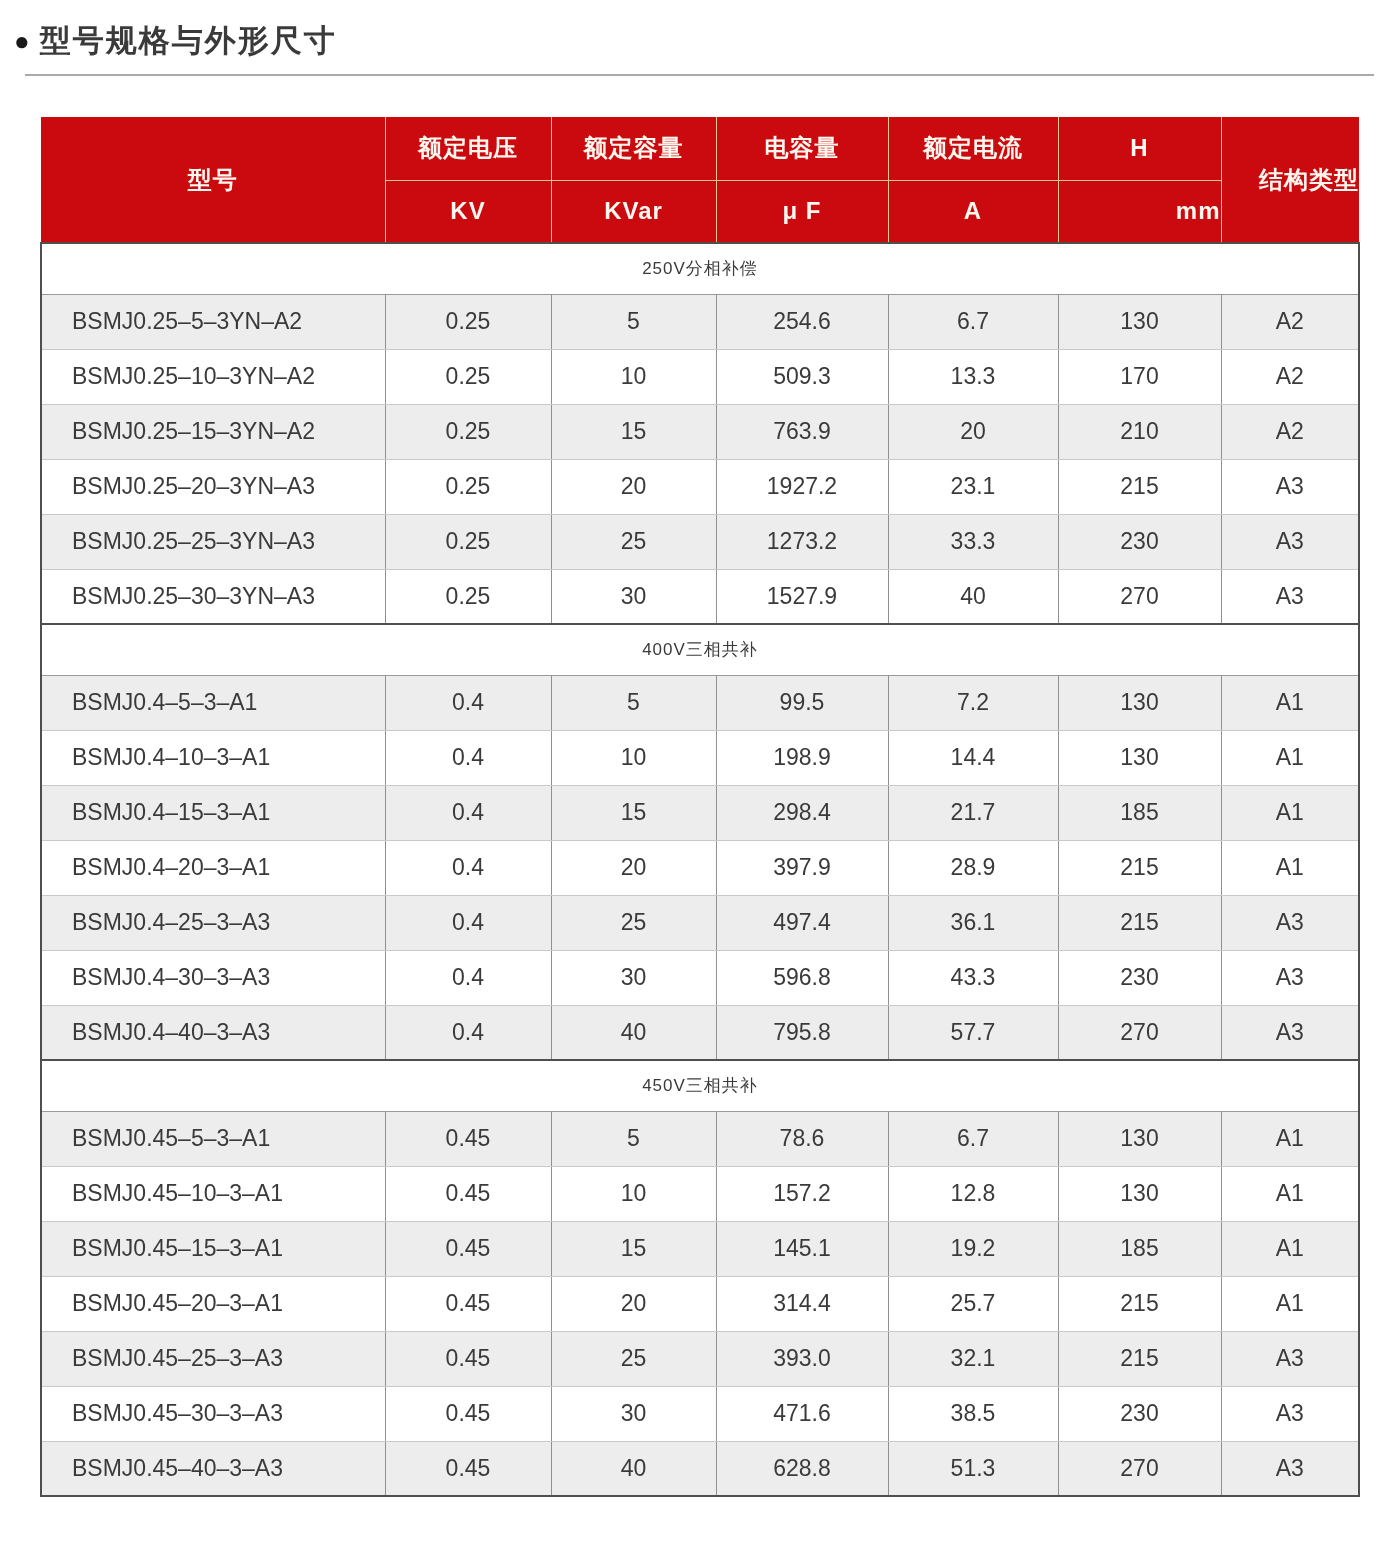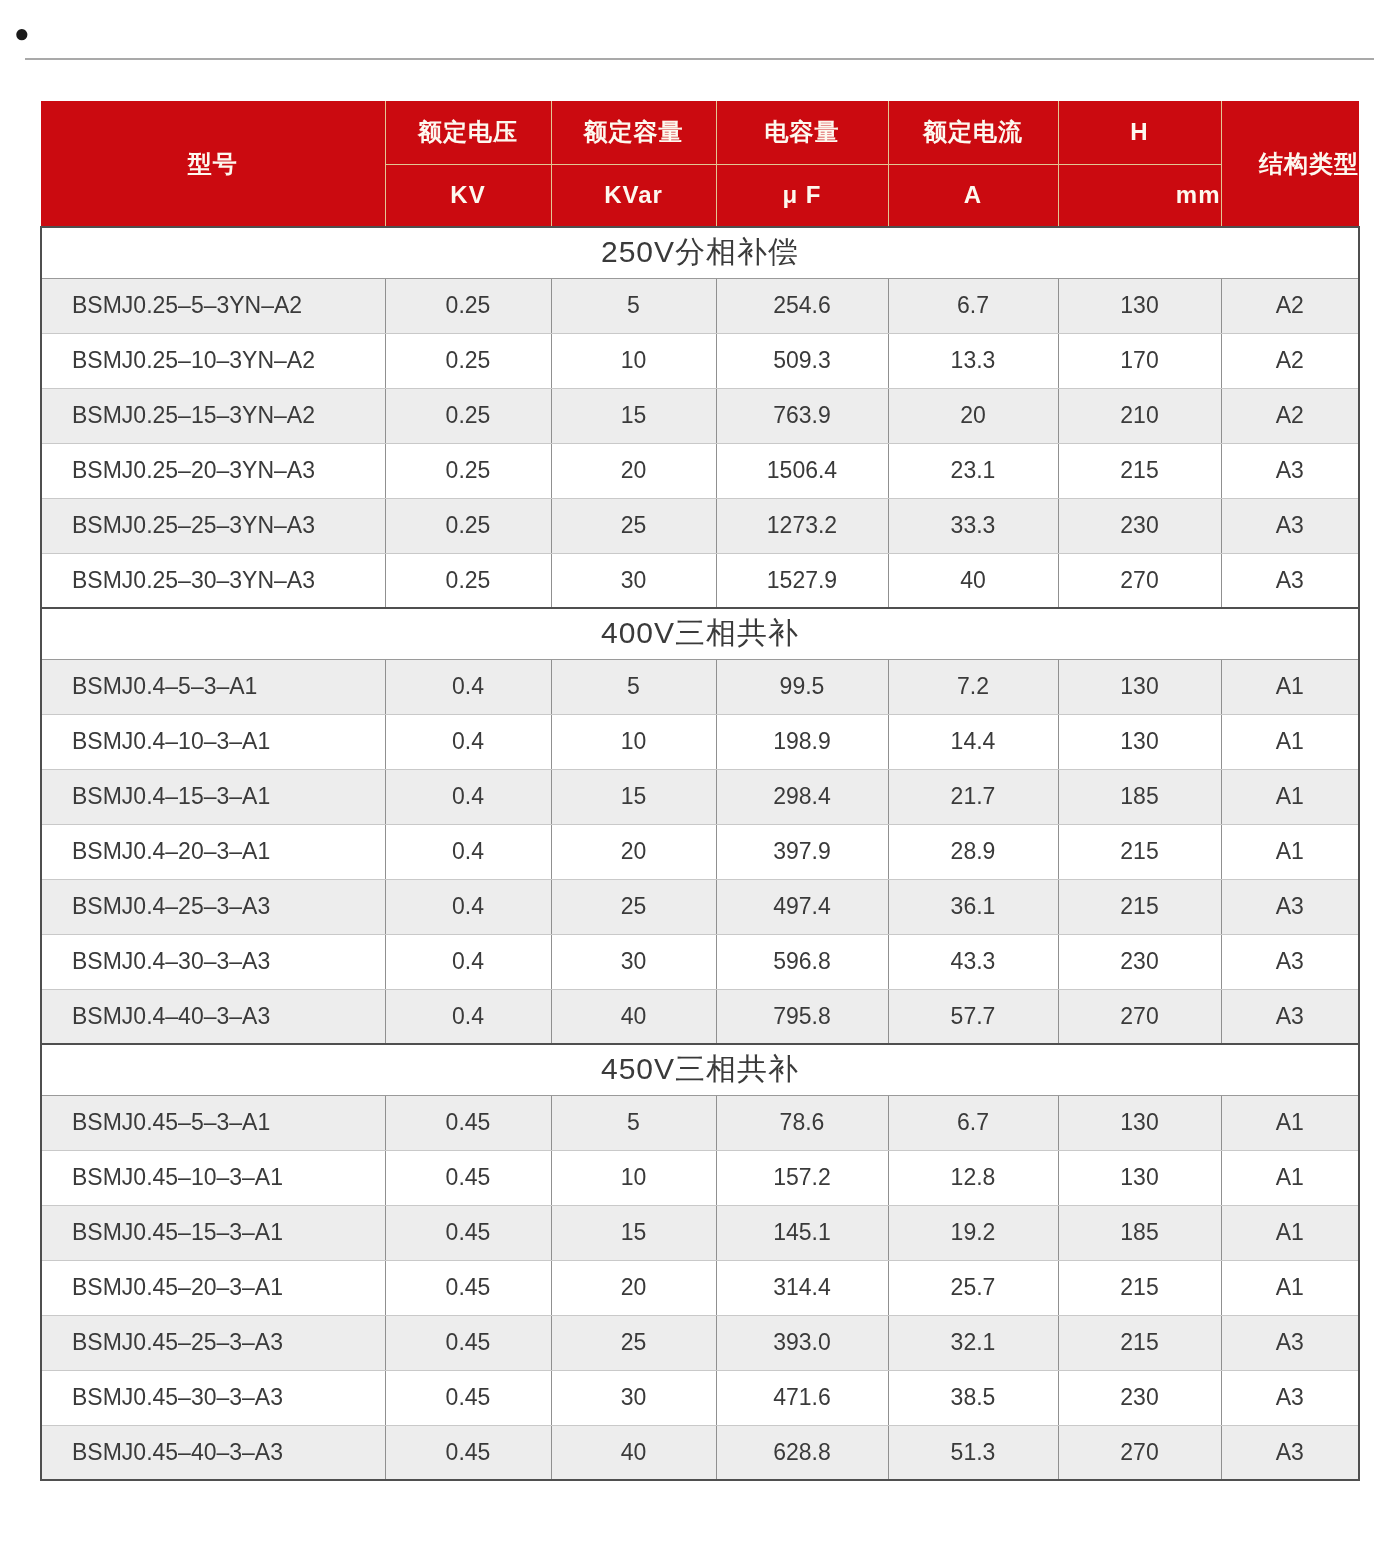--- a/index.html
+++ b/index.html
@@ -54,33 +54,34 @@
     border-bottom: 1px solid #c9c9c9;
     background: #ffffff;
   }
   tbody td:last-child { border-right: none; }
   tbody tr.stripe td { background: #ededed; }
   tbody td.model-cell { text-align: left; padding-left: 30px; }
 
   tr.section-row td {
     background: #ffffff !important;
     text-align: center;
-    font-size: 30px;
+    font-size: 17px;
     color: #3a3a3a;
     height: 51px;
     border-top: 2px solid #4f4f4f;
     border-bottom: 1px solid #9a9a9a;
     letter-spacing: 1px;
   }
 </style>
 </head>
 <body>
 
 <div class="title-block">
   <span class="bullet">●</span>
+  <h1 class="page-title">型号规格与外形尺寸</h1>
 </div>
 <div class="title-underline"></div>
 
 <table class="spec-table">
   <colgroup>
     <col style="width:344px">
     <col style="width:166px">
     <col style="width:165px">
     <col style="width:172px">
     <col style="width:170px">
@@ -133,21 +134,21 @@
         <td class="num-cell">15</td>
         <td class="num-cell">763.9</td>
         <td class="num-cell">20</td>
         <td class="num-cell">210</td>
         <td class="num-cell">A2</td>
       </tr>
       <tr class="data-row">
         <td class="model-cell">BSMJ0.25–20–3YN–A3</td>
         <td class="num-cell">0.25</td>
         <td class="num-cell">20</td>
-        <td class="num-cell">1506.4</td>
+        <td class="num-cell">1927.2</td>
         <td class="num-cell">23.1</td>
         <td class="num-cell">215</td>
         <td class="num-cell">A3</td>
       </tr>
       <tr class="data-row stripe">
         <td class="model-cell">BSMJ0.25–25–3YN–A3</td>
         <td class="num-cell">0.25</td>
         <td class="num-cell">25</td>
         <td class="num-cell">1273.2</td>
         <td class="num-cell">33.3</td>

